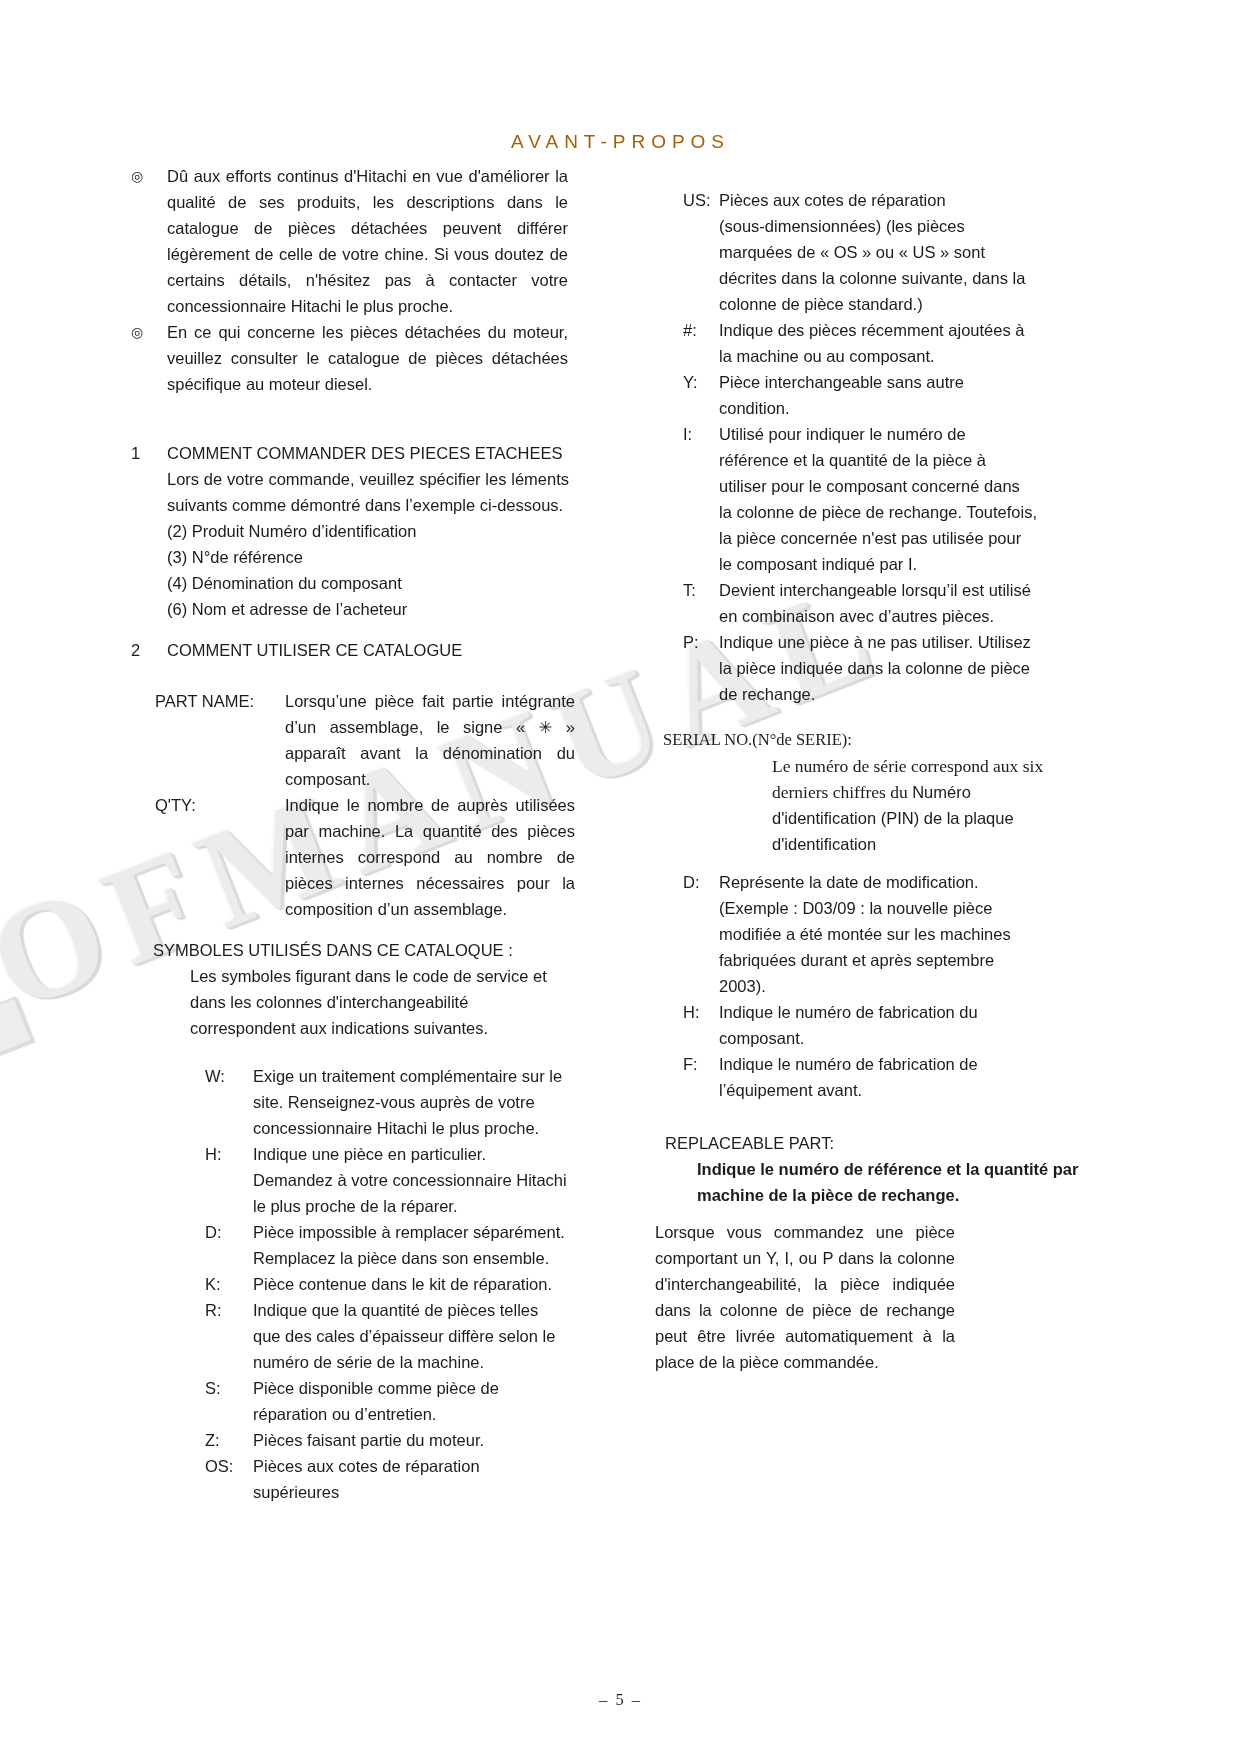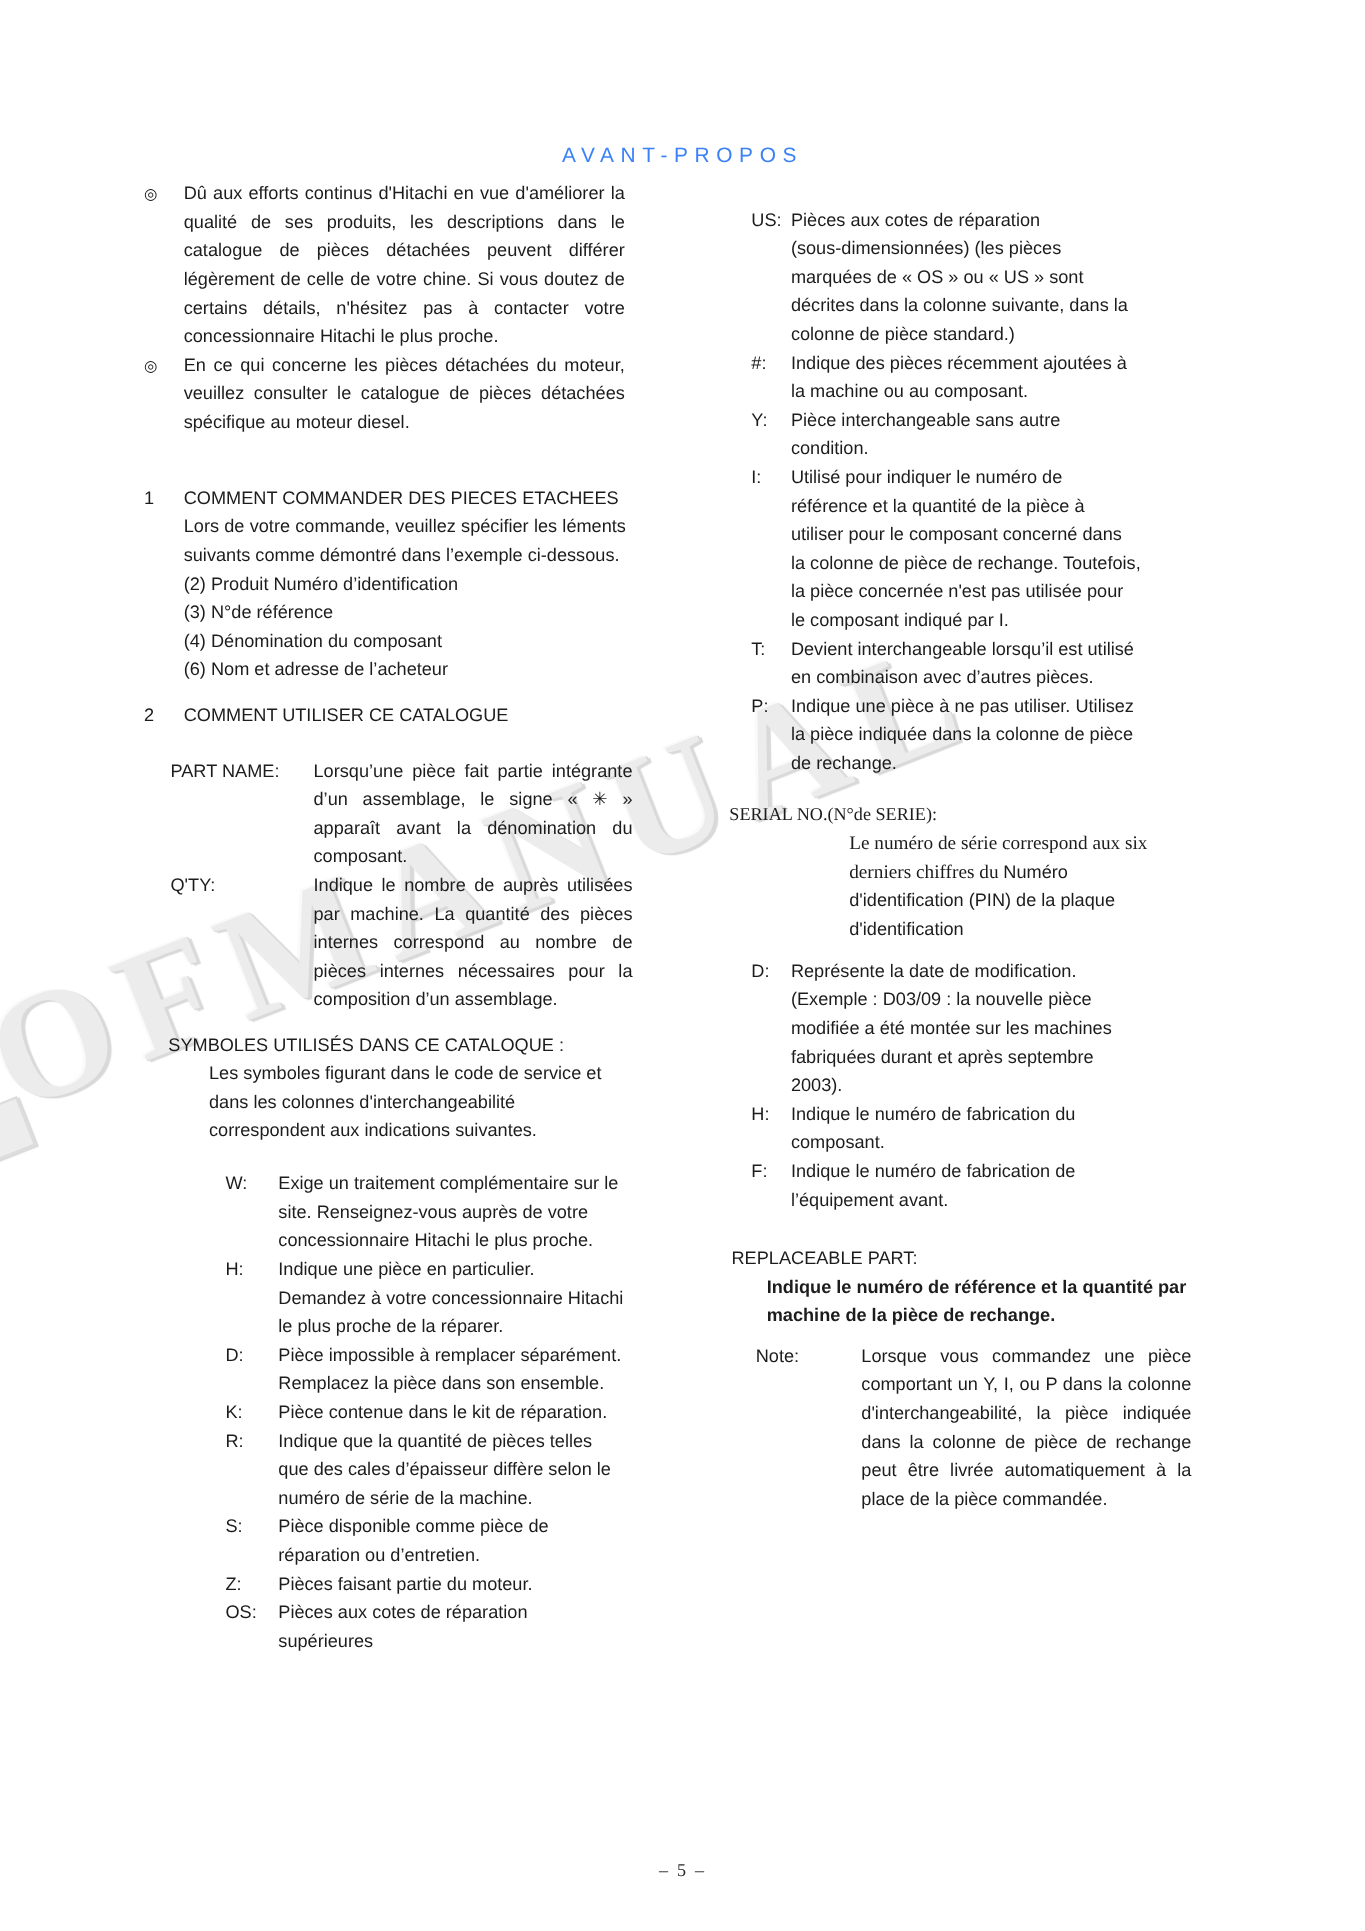--- a/index.html
+++ b/index.html
@@ -10,21 +10,21 @@
   .watermark{position:absolute;left:-2px;top:868px;width:1400px;height:200px;
         font-family:"Liberation Serif","DejaVu Serif",serif;font-weight:bold;
         font-size:140px;line-height:200px;letter-spacing:15px;color:#ececec;
         text-shadow:3px 3px 1px #d9d9d9,-2px -2px 1px #fafafa,1px 1px 0 #cfcfcf;
         transform:rotate(-21.5deg);transform-origin:0 50%;white-space:nowrap;z-index:0;
         user-select:none;}
   .wm-tip{position:absolute;left:-30px;top:1005px;width:52px;height:44px;background:#ededed;
         border:2px solid #dcdcdc;box-shadow:2px 2px 1px #d9d9d9;transform:rotate(-21.5deg);z-index:0;}
   
   .title{position:absolute;top:129px;left:0;right:0;text-align:center;
-        font-size:19px;letter-spacing:6px;color:#3b82f6;z-index:2;}
+        font-size:19px;letter-spacing:6px;color:#a16207;z-index:2;}
   .page-number{position:absolute;top:1687px;left:0;right:0;text-align:center;
         font-family:"Liberation Serif","DejaVu Serif",serif;font-size:16.5px;
         letter-spacing:2px;color:#242424;z-index:2;}
   
   .col{position:absolute;z-index:1;}
   .col-left{left:131px;top:163px;width:440px;}
   .col-right{left:655px;top:187px;width:445px;}
   .ln{min-height:26px;}
   .justify .ln:not(:last-child){text-align:justify;text-align-last:justify;}
   
@@ -322,21 +322,20 @@
         </div>
       </div>
 
     <div class="repl-head">REPLACEABLE PART:</div>
     <div class="repl-text">
         <div class="ln">Indique le numéro de référence et la quantité par</div>
         <div class="ln">machine de la pièce de rechange.</div>
       </div>
 
     <div class="note-row">
-      <div class="note-label">Note:</div>
       <div class="note-text justify">
           <div class="ln">Lorsque vous commandez une pièce</div>
           <div class="ln">comportant un Y, I, ou P dans la colonne</div>
           <div class="ln">d'interchangeabilité, la pièce indiquée</div>
           <div class="ln">dans la colonne de pièce de rechange</div>
           <div class="ln">peut être livrée automatiquement à la</div>
           <div class="ln">place de la pièce commandée.</div>
         </div>
     </div>
 

